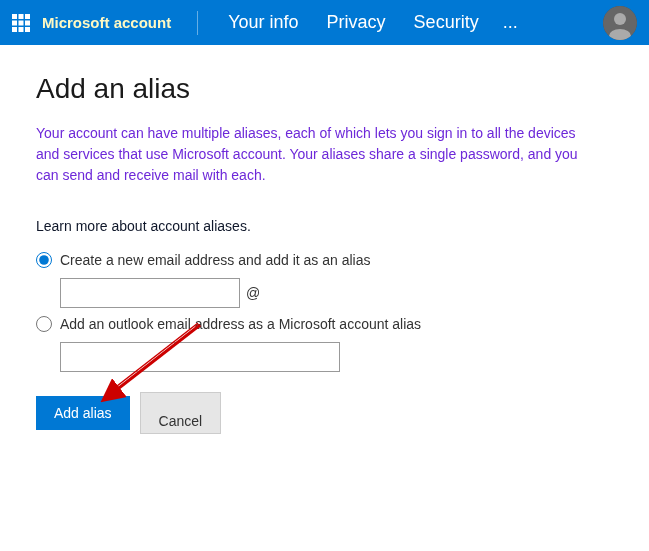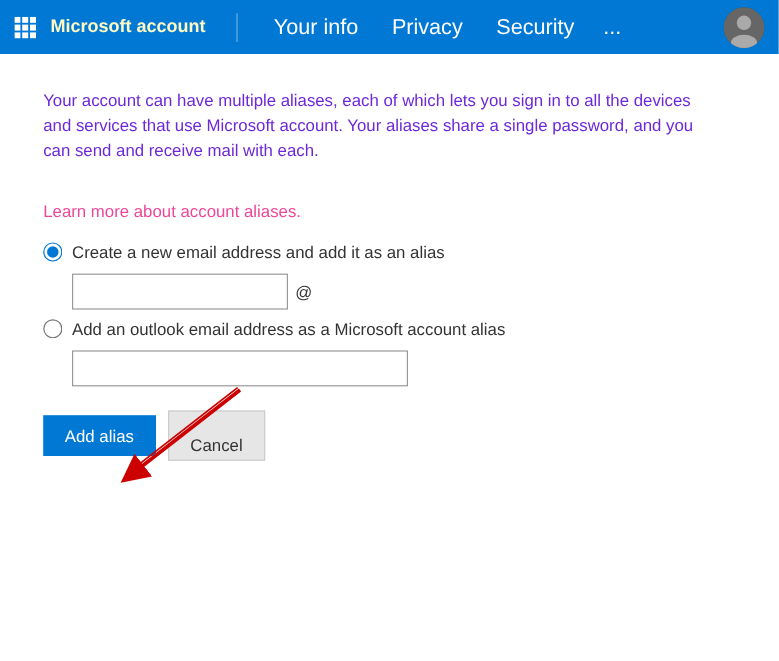--- a/index.html
+++ b/index.html
@@ -97,21 +97,21 @@
 
     .description-text {
       font-size: 14px;
       color: #6d28d9;
       line-height: 1.5;
       margin-bottom: 16px;
       max-width: 580px;
     }
 
     .learn-more-link {
-      color: #ec4899;
+      color: #0f172a;
       text-decoration: none;
       font-size: 14px;
       display: inline-block;
       margin-bottom: 18px;
       cursor: pointer;
     }
 
     .radio-option {
       display: flex;
       align-items: center;
@@ -261,20 +261,21 @@
     <svg viewBox="0 0 34 34" fill="none" xmlns="http://www.w3.org/2000/svg">
       <circle cx="17" cy="17" r="17" fill="#666"></circle>
       <circle cx="17" cy="13" r="6" fill="#aaa"></circle>
       <ellipse cx="17" cy="30" rx="11" ry="7" fill="#aaa"></ellipse>
     </svg>
   </div>
 </nav>
 
 <div class="main-content content-wrapper">
 
+  <h1 class="page-title">Add an alias</h1>
 
   <p class="description-text">Your account can have multiple aliases, each of which lets you sign in to all the devices and services that use Microsoft account. Your aliases share a single password, and you can send and receive mail with each.</p>
   <br>
   <a class="learn-more-link">Learn more about account aliases.</a>
 
   
   <div class="radio-option">
     <input type="radio" name="alias-type" id="radio1" checked="" style="">
     <label for="radio1" class="radio-label">Create a new email address and add it as an alias</label>
   </div>

